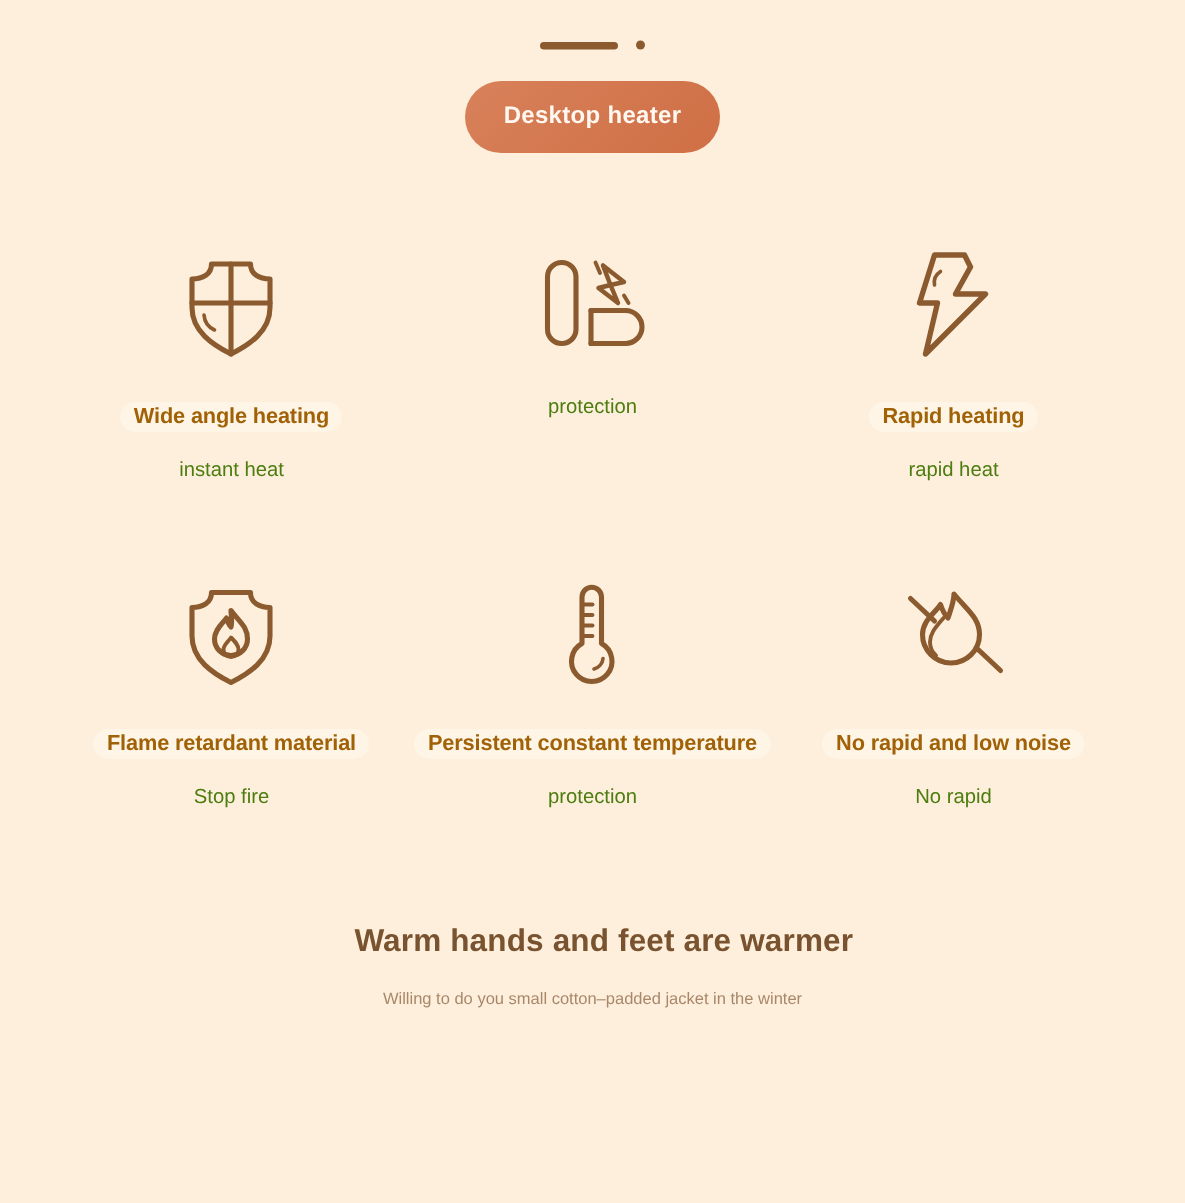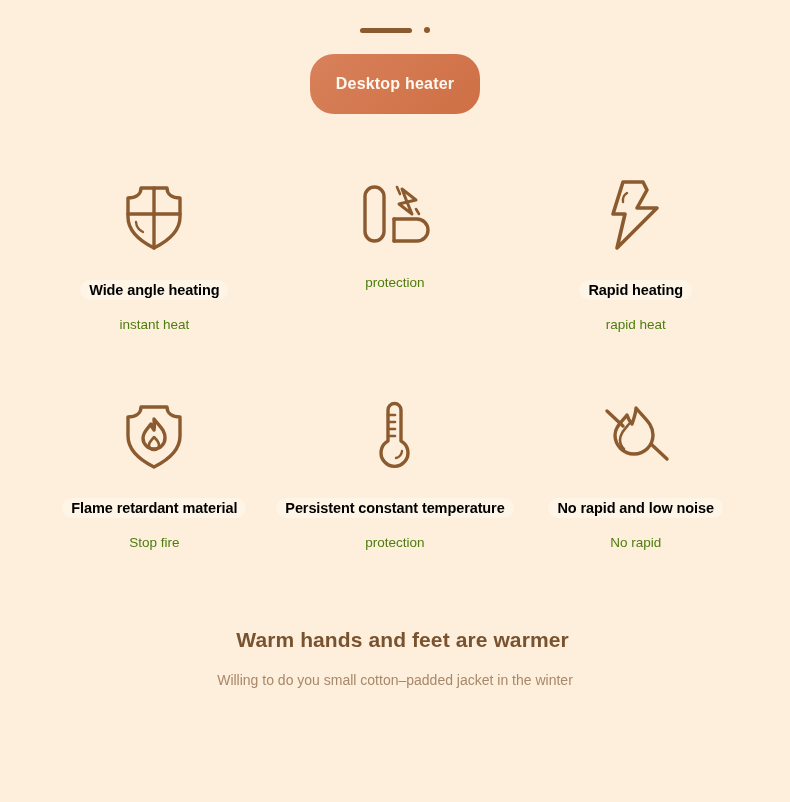--- a/index.html
+++ b/index.html
@@ -40,21 +40,21 @@
   }
 
   
   .pill-wrap {
     display: flex;
     justify-content: center;
     margin-top: 18px;
   }
   .pill {
     width: 170px;
-    height: 60px;
+    height: 48px;
     border-radius: 24px;
     background: linear-gradient(135deg, #d8815a 0%, #cf6f45 100%);
     color: #fff8f0;
     font-size: 16px;
     font-weight: bold;
     letter-spacing: .2px;
     display: flex;
     align-items: center;
     justify-content: center;
     border: none;
@@ -82,21 +82,21 @@
     align-items: center;
     justify-content: center;
   }
   .icon-box svg {
     display: block;
   }
   .f-title {
     margin-top: 22px;
     font-size: 14.5px;
     font-weight: bold;
-    color: #000000;
+    color: #a16207;
     letter-spacing: -.1px;
     background: rgba(255, 249, 238, 0.55);
     border-radius: 10px;
     padding: 2px 9px;
     white-space: nowrap;
   }
   .f-sub {
     margin-top: 17px;
     font-size: 13.5px;
     color: #4d7c0f;
@@ -111,21 +111,21 @@
   }
   .f-head {
     font-size: 21px;
     font-weight: bold;
     color: #79532f;
     letter-spacing: .1px;
     margin-left: 15px;
   }
   .f-desc {
     margin-top: 18px;
-    font-size: 14px;
+    font-size: 11px;
     line-height: 1.55;
     color: #a9876a;
   }
 </style>
 </head>
 <body>
 
 <div class="deco">
   <span class="deco-bar"></span>
   <span class="deco-dot"></span>

